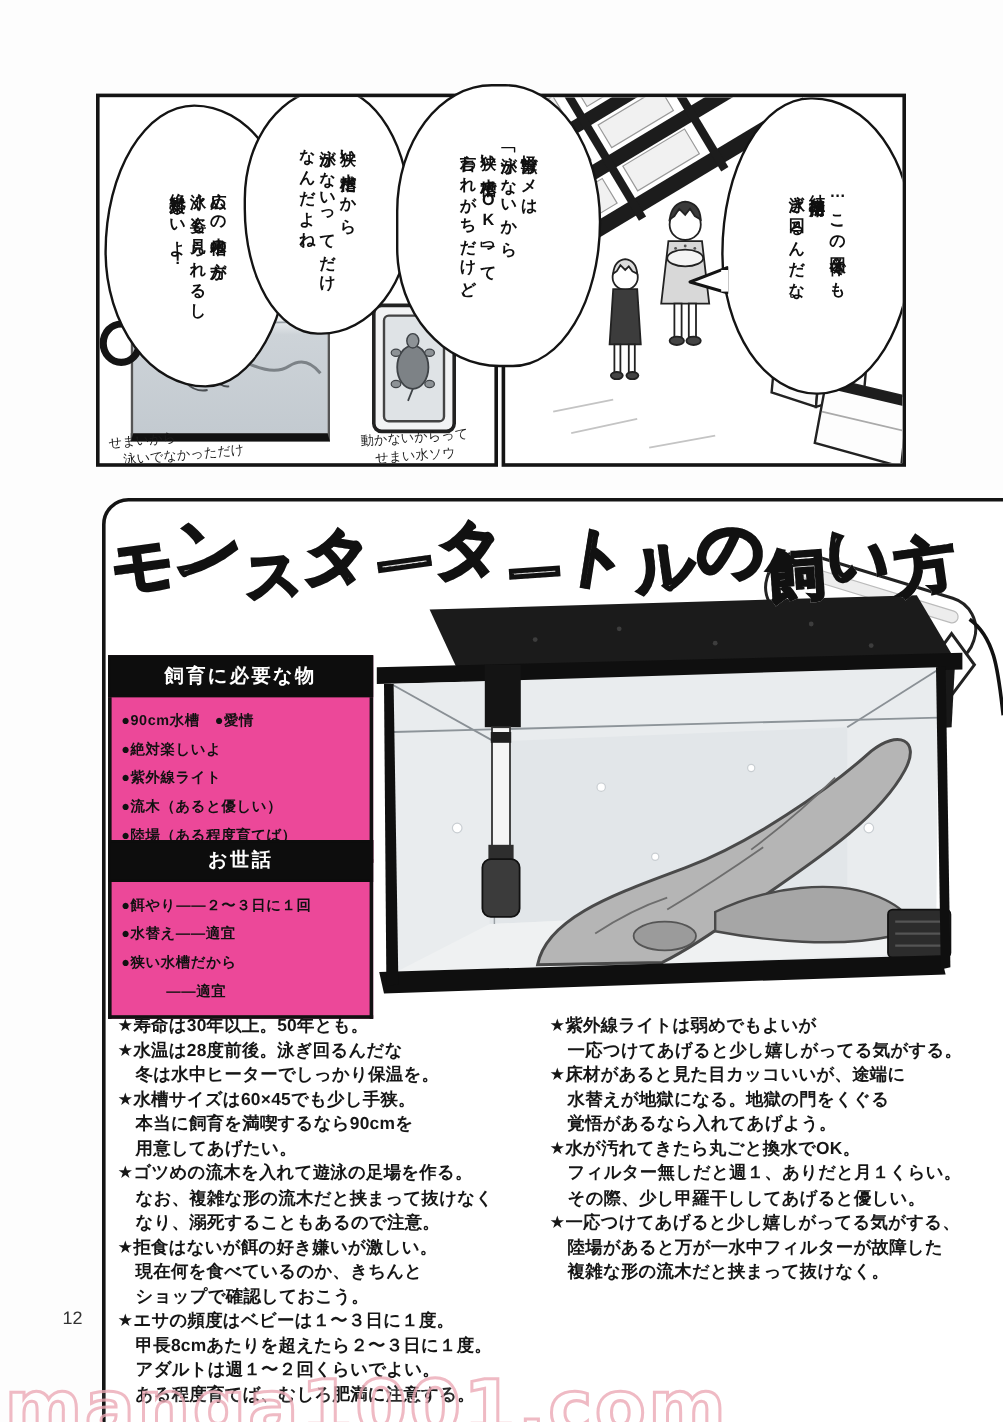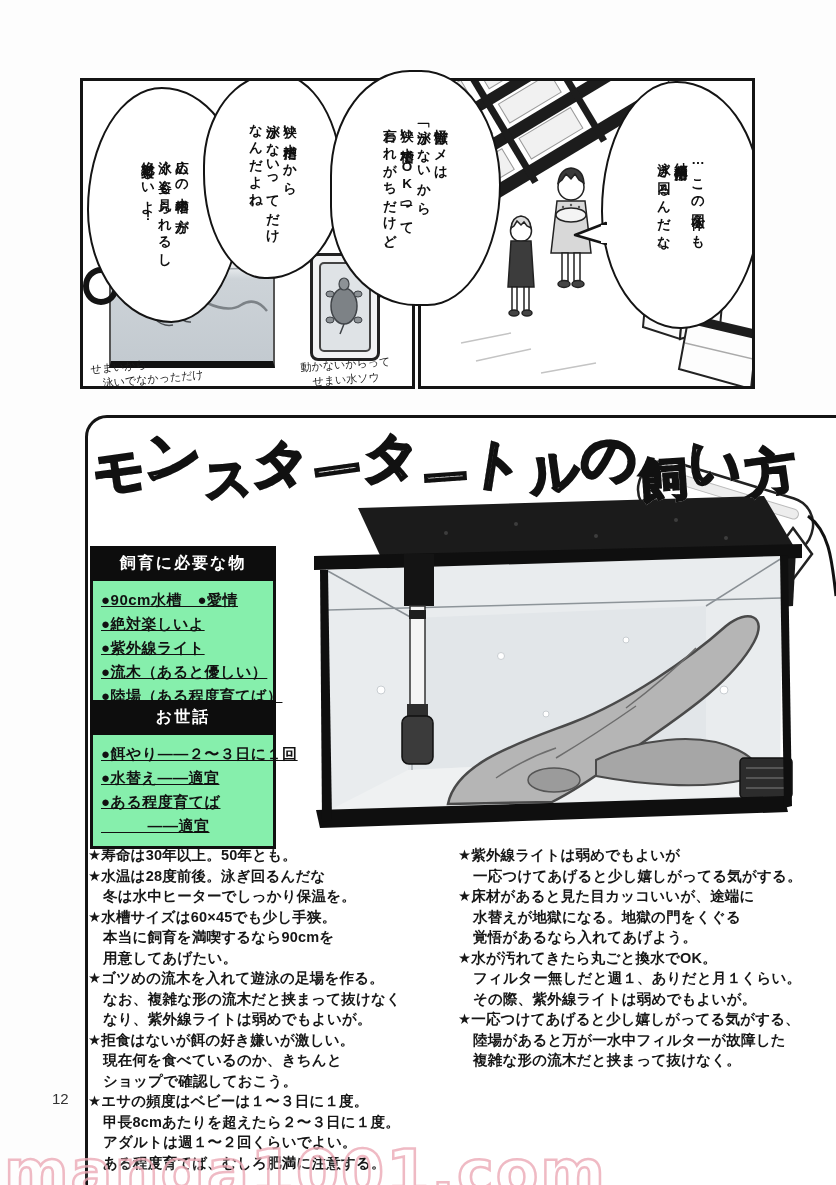--- a/index.html
+++ b/index.html
@@ -37,29 +37,29 @@
               border:3.5px solid #141414;border-radius:22px 22px 0 0;box-sizing:border-box;}
   #guideTitle{position:absolute;left:92px;top:424px;width:700px;height:125px;z-index:4;white-space:nowrap;}
   .tch{display:inline-block;font-weight:900;font-size:50px;letter-spacing:0;
        -webkit-text-stroke:2.6px #111;color:transparent;
        background:radial-gradient(#5f5f5f 1.2px,#e3e3e3 1.45px);background-size:5px 5px;
        -webkit-background-clip:text;background-clip:text;margin-right:2px;}
   .v0{transform:rotate(-8deg) translateY(10px);}
   .v1{transform:rotate(6deg) translateY(-2px);font-size:55px;}
   .v2{transform:rotate(-4deg) translateY(16px);font-size:47px;}
   .v3{transform:rotate(9deg) translateY(4px);font-size:54px;}
-  .bbox{position:absolute;left:90px;width:186px;z-index:3;background:#86efac;}
+  .bbox{position:absolute;left:90px;width:221px;z-index:3;background:#ec4899;}
   #needsBox{top:546px;}
   #careBox{top:700px;}
   .bbox .hd{background:#0d0d0d;color:#fff;font-weight:bold;font-size:16px;text-align:center;
             padding:5px 0;letter-spacing:2px;border:2px solid #0d0d0d;}
   .bbox .bd{border:3px solid #111;border-top:none;padding:7px 6px 8px 8px;}
-  .bitem{font-size:15px;font-weight:bold;line-height:24px;letter-spacing:0.5px;white-space:nowrap;text-decoration:underline;}
+  .bitem{font-size:12px;font-weight:bold;line-height:24px;letter-spacing:0.5px;white-space:nowrap;}
   .notes{position:absolute;top:845px;z-index:3;}
-  #notesLeft{left:88px;width:360px;}
+  #notesLeft{left:98px;width:360px;}
   #notesRight{left:458px;width:374px;}
   .nline{font-size:14.5px;font-weight:bold;line-height:20.5px;letter-spacing:0.2px;white-space:nowrap;color:#161616;}
   .nline.cont{padding-left:15px;}
   #pageNum{position:absolute;left:52px;top:1090px;font-size:15px;color:#333;z-index:3;}
   #watermark{position:absolute;left:4px;top:1136px;font-size:62px;font-weight:900;letter-spacing:2px;
              color:rgba(255,255,255,0.1);-webkit-text-stroke:2.5px #ecaab6;opacity:.8;z-index:10;
              font-family:"DejaVu Sans",sans-serif;}
   .art{position:absolute;}
 </style>
 </head>
@@ -277,42 +277,42 @@
         <div class="bitem">●流木（あると優しい）</div>
         <div class="bitem">●陸場（ある程度育てば）</div>
       </div>
   </div>
 
   <div class="bbox" id="careBox">
     <div class="hd">お世話</div>
     <div class="bd">
         <div class="bitem">●餌やり――２〜３日に１回</div>
         <div class="bitem">●水替え――適宜</div>
-        <div class="bitem">●ある程度育てば</div>
+        <div class="bitem">●狭い水槽だから</div>
         <div class="bitem">　　　――適宜</div>
       </div>
   </div>
 
   <div class="notes" id="notesLeft">
       <div class="note">
         <div class="nline">★寿命は30年以上。50年とも。</div>
       </div>
       <div class="note">
         <div class="nline">★水温は28度前後。泳ぎ回るんだな</div>
         <div class="nline cont">冬は水中ヒーターでしっかり保温を。</div>
       </div>
       <div class="note">
         <div class="nline">★水槽サイズは60×45でも少し手狭。</div>
         <div class="nline cont">本当に飼育を満喫するなら90cmを</div>
         <div class="nline cont">用意してあげたい。</div>
       </div>
       <div class="note">
         <div class="nline">★ゴツめの流木を入れて遊泳の足場を作る。</div>
         <div class="nline cont">なお、複雑な形の流木だと挟まって抜けなく</div>
-        <div class="nline cont">なり、紫外線ライトは弱めでもよいが。</div>
+        <div class="nline cont">なり、溺死することもあるので注意。</div>
       </div>
       <div class="note">
         <div class="nline">★拒食はないが餌の好き嫌いが激しい。</div>
         <div class="nline cont">現在何を食べているのか、きちんと</div>
         <div class="nline cont">ショップで確認しておこう。</div>
       </div>
       <div class="note">
         <div class="nline">★エサの頻度はベビーは１〜３日に１度。</div>
         <div class="nline cont">甲長8cmあたりを超えたら２〜３日に１度。</div>
         <div class="nline cont">アダルトは週１〜２回くらいでよい。</div>
@@ -325,21 +325,21 @@
         <div class="nline cont">一応つけてあげると少し嬉しがってる気がする。</div>
       </div>
       <div class="note">
         <div class="nline">★床材があると見た目カッコいいが、途端に</div>
         <div class="nline cont">水替えが地獄になる。地獄の門をくぐる</div>
         <div class="nline cont">覚悟があるなら入れてあげよう。</div>
       </div>
       <div class="note">
         <div class="nline">★水が汚れてきたら丸ごと換水でOK。</div>
         <div class="nline cont">フィルター無しだと週１、ありだと月１くらい。</div>
-        <div class="nline cont">その際、紫外線ライトは弱めでもよいが。</div>
+        <div class="nline cont">その際、少し甲羅干ししてあげると優しい。</div>
       </div>
       <div class="note">
         <div class="nline">★一応つけてあげると少し嬉しがってる気がする、</div>
         <div class="nline cont">陸場があると万が一水中フィルターが故障した</div>
         <div class="nline cont">複雑な形の流木だと挟まって抜けなく。</div>
       </div>
     </div>
 
   <div id="pageNum">12</div>
   <div id="watermark">manga1001.com</div>

